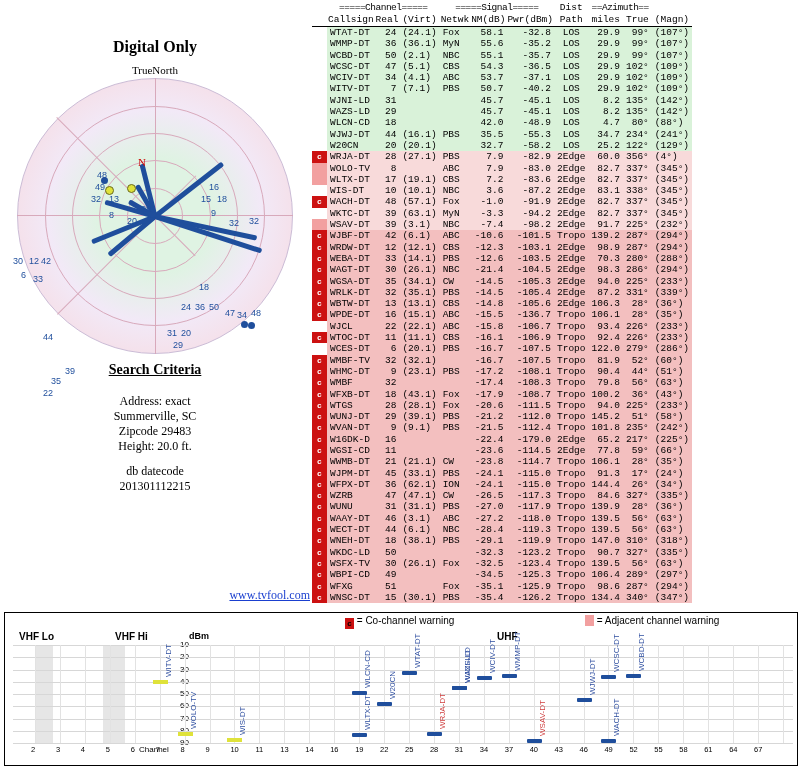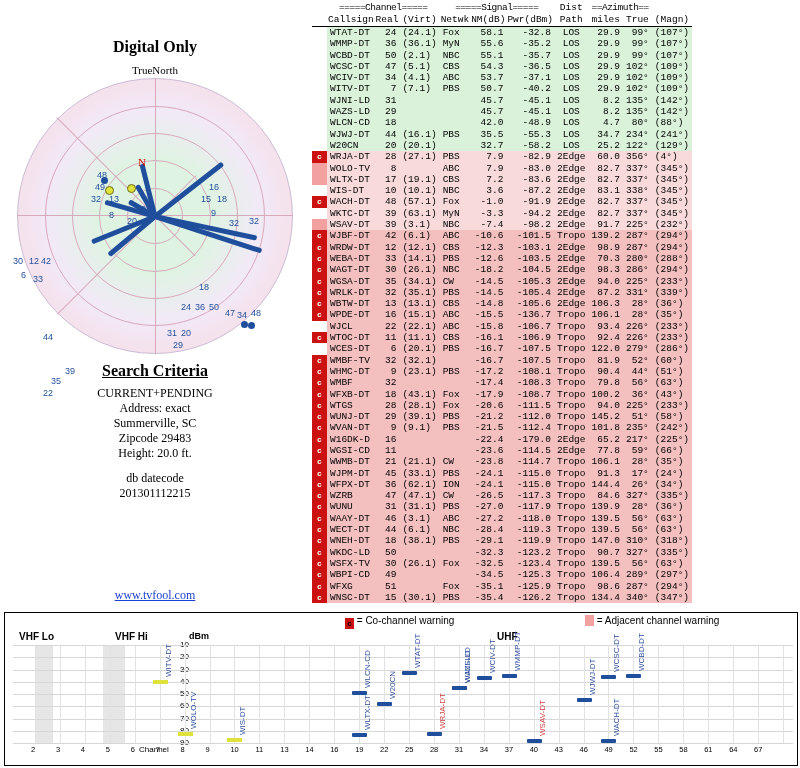--- a/index.html
+++ b/index.html
@@ -18,24 +18,24 @@
   .ringline{position:absolute;border:1px solid #d8a9bb;border-radius:50%;box-sizing:border-box;}
   .axisline{position:absolute;background:#d8a9bb;}
   #north-letter{position:absolute;left:133px;top:78px;font-size:11px;color:#c00;font-family:"Liberation Serif",serif;}
 
   .beam{position:absolute;height:5px;background:#1f4e9c;border-radius:2px;transform-origin:0 50%;}
   .dot{position:absolute;width:7px;height:7px;border-radius:50%;background:#1f4e9c;}
   .ydot{position:absolute;width:7px;height:7px;border-radius:50%;background:#dfe23a;border:1px solid #6a6a20;}
   .plabel{position:absolute;font-size:9px;color:#1f4e9c;font-family:"Liberation Sans",sans-serif;white-space:nowrap;}
 
   #search-criteria{position:absolute;left:0;top:362px;width:310px;text-align:center;font-family:"Liberation Serif",serif;}
-  #search-criteria .sc-title{font-size:16px;font-weight:bold;text-decoration:underline;margin-bottom:6px;}
+  #search-criteria .sc-title{font-size:14px;font-weight:bold;text-decoration:underline;margin-bottom:16px;}
   #search-criteria .sc-line{font-size:12px;line-height:15px;}
   #search-criteria .sc-gap{height:10px;}
-  #tvfool-link{position:absolute;left:0;top:588px;width:310px;text-align:center;font-size:12px;color:#1a3fcf;text-decoration:underline;font-family:"Liberation Serif",serif;}
+  #tvfool-link{position:absolute;left:0;top:588px;width:310px;text-align:right;font-size:12px;color:#1a3fcf;text-decoration:underline;font-family:"Liberation Serif",serif;}
 
   
   #table-panel{position:absolute;left:312px;top:2px;width:424px;}
   table.sig{border-collapse:collapse;font-family:"Liberation Mono",monospace;font-size:9.5px;}
   .hdr-row1 td{text-align:center;font-family:"Liberation Mono",monospace;font-size:9.5px;padding:0 0 0 0;}
   .hdr-row2 td{text-align:center;font-family:"Liberation Mono",monospace;font-size:9.5px;border-bottom:1px solid #000;padding-bottom:1px;}
   .hdr-dash{letter-spacing:-0.5px;}
   tr.datarow td{padding:0 3px;height:11.3px;line-height:11.3px;white-space:nowrap;}
   td.c-call{text-align:left;}
   td.c-chan{text-align:right;}
@@ -144,21 +144,20 @@
     <span class="plabel" style="left:176px;top:250px;">20</span>
     <span class="plabel" style="left:168px;top:262px;">29</span>
     <span class="plabel" style="left:60px;top:288px;">39</span>
     <span class="plabel" style="left:46px;top:298px;">35</span>
     <span class="plabel" style="left:38px;top:310px;">22</span>
     <span class="plabel" id="north-letter">N</span>
   </div>
 
   <div id="search-criteria">
     <div class="sc-title">Search Criteria</div>
-    <div class="sc-line">CURRENT+PENDING</div>
     <div class="sc-line">Address: exact</div>
     <div class="sc-line">Summerville, SC</div>
     <div class="sc-line">Zipcode 29483</div>
     <div class="sc-line">Height: 20.0 ft.</div>
     <div class="sc-gap"></div>
     <div class="sc-line">db datecode</div>
     <div class="sc-line">201301112215</div>
   </div>
 
   <a id="tvfool-link" href="#">www.tvfool.com</a>
@@ -461,21 +460,21 @@
           <td class="c-dist bg-red">70.3</td>
           <td class="c-true bg-red">280°</td>
           <td class="c-mag bg-red">(288°)</td>
         </tr>
         <tr class="datarow">
           <td class="warncell w-co">c</td>
           <td class="c-call bg-red">WAGT-DT</td>
           <td class="c-chan bg-red">30</td>
           <td class="c-virt bg-red">(26.1)</td>
           <td class="c-netw bg-red">NBC</td>
-          <td class="c-nm bg-red">-18.2</td>
+          <td class="c-nm bg-red">-21.4</td>
           <td class="c-pwr bg-red">-104.5</td>
           <td class="c-path bg-red">2Edge</td>
           <td class="c-dist bg-red">98.3</td>
           <td class="c-true bg-red">286°</td>
           <td class="c-mag bg-red">(294°)</td>
         </tr>
         <tr class="datarow">
           <td class="warncell w-co">c</td>
           <td class="c-call bg-red">WGSA-DT</td>
           <td class="c-chan bg-red">35</td>

